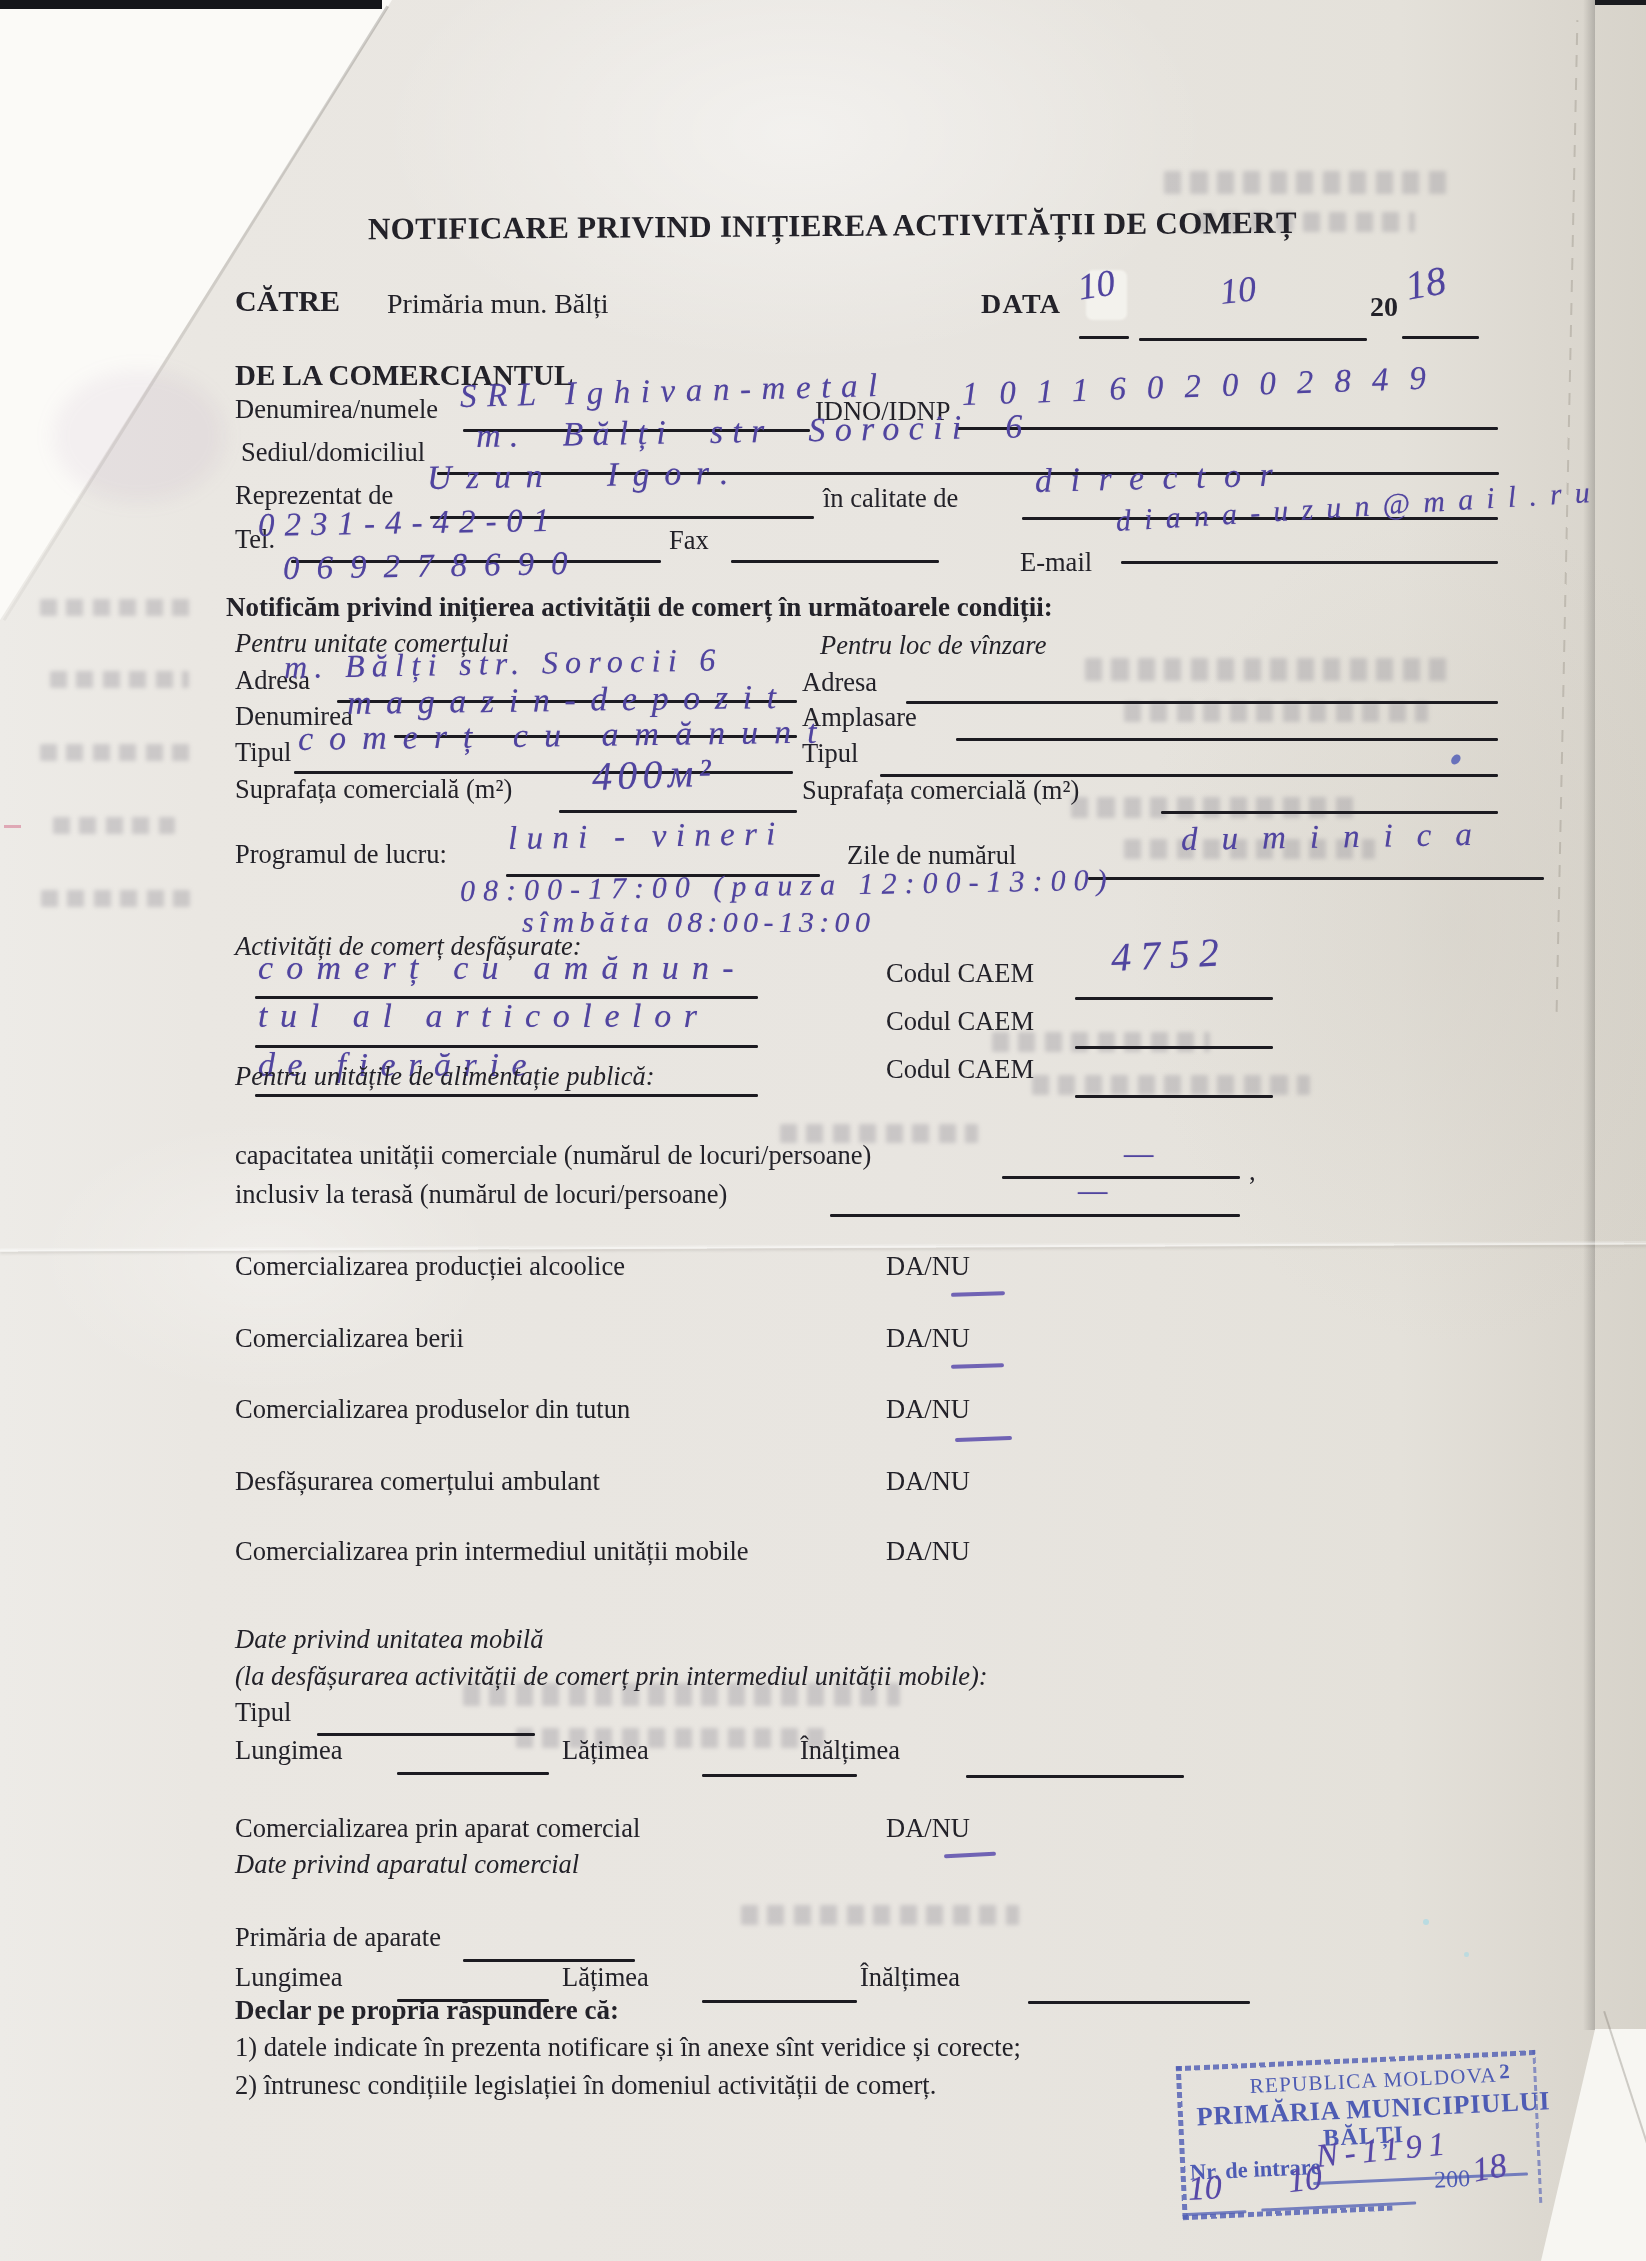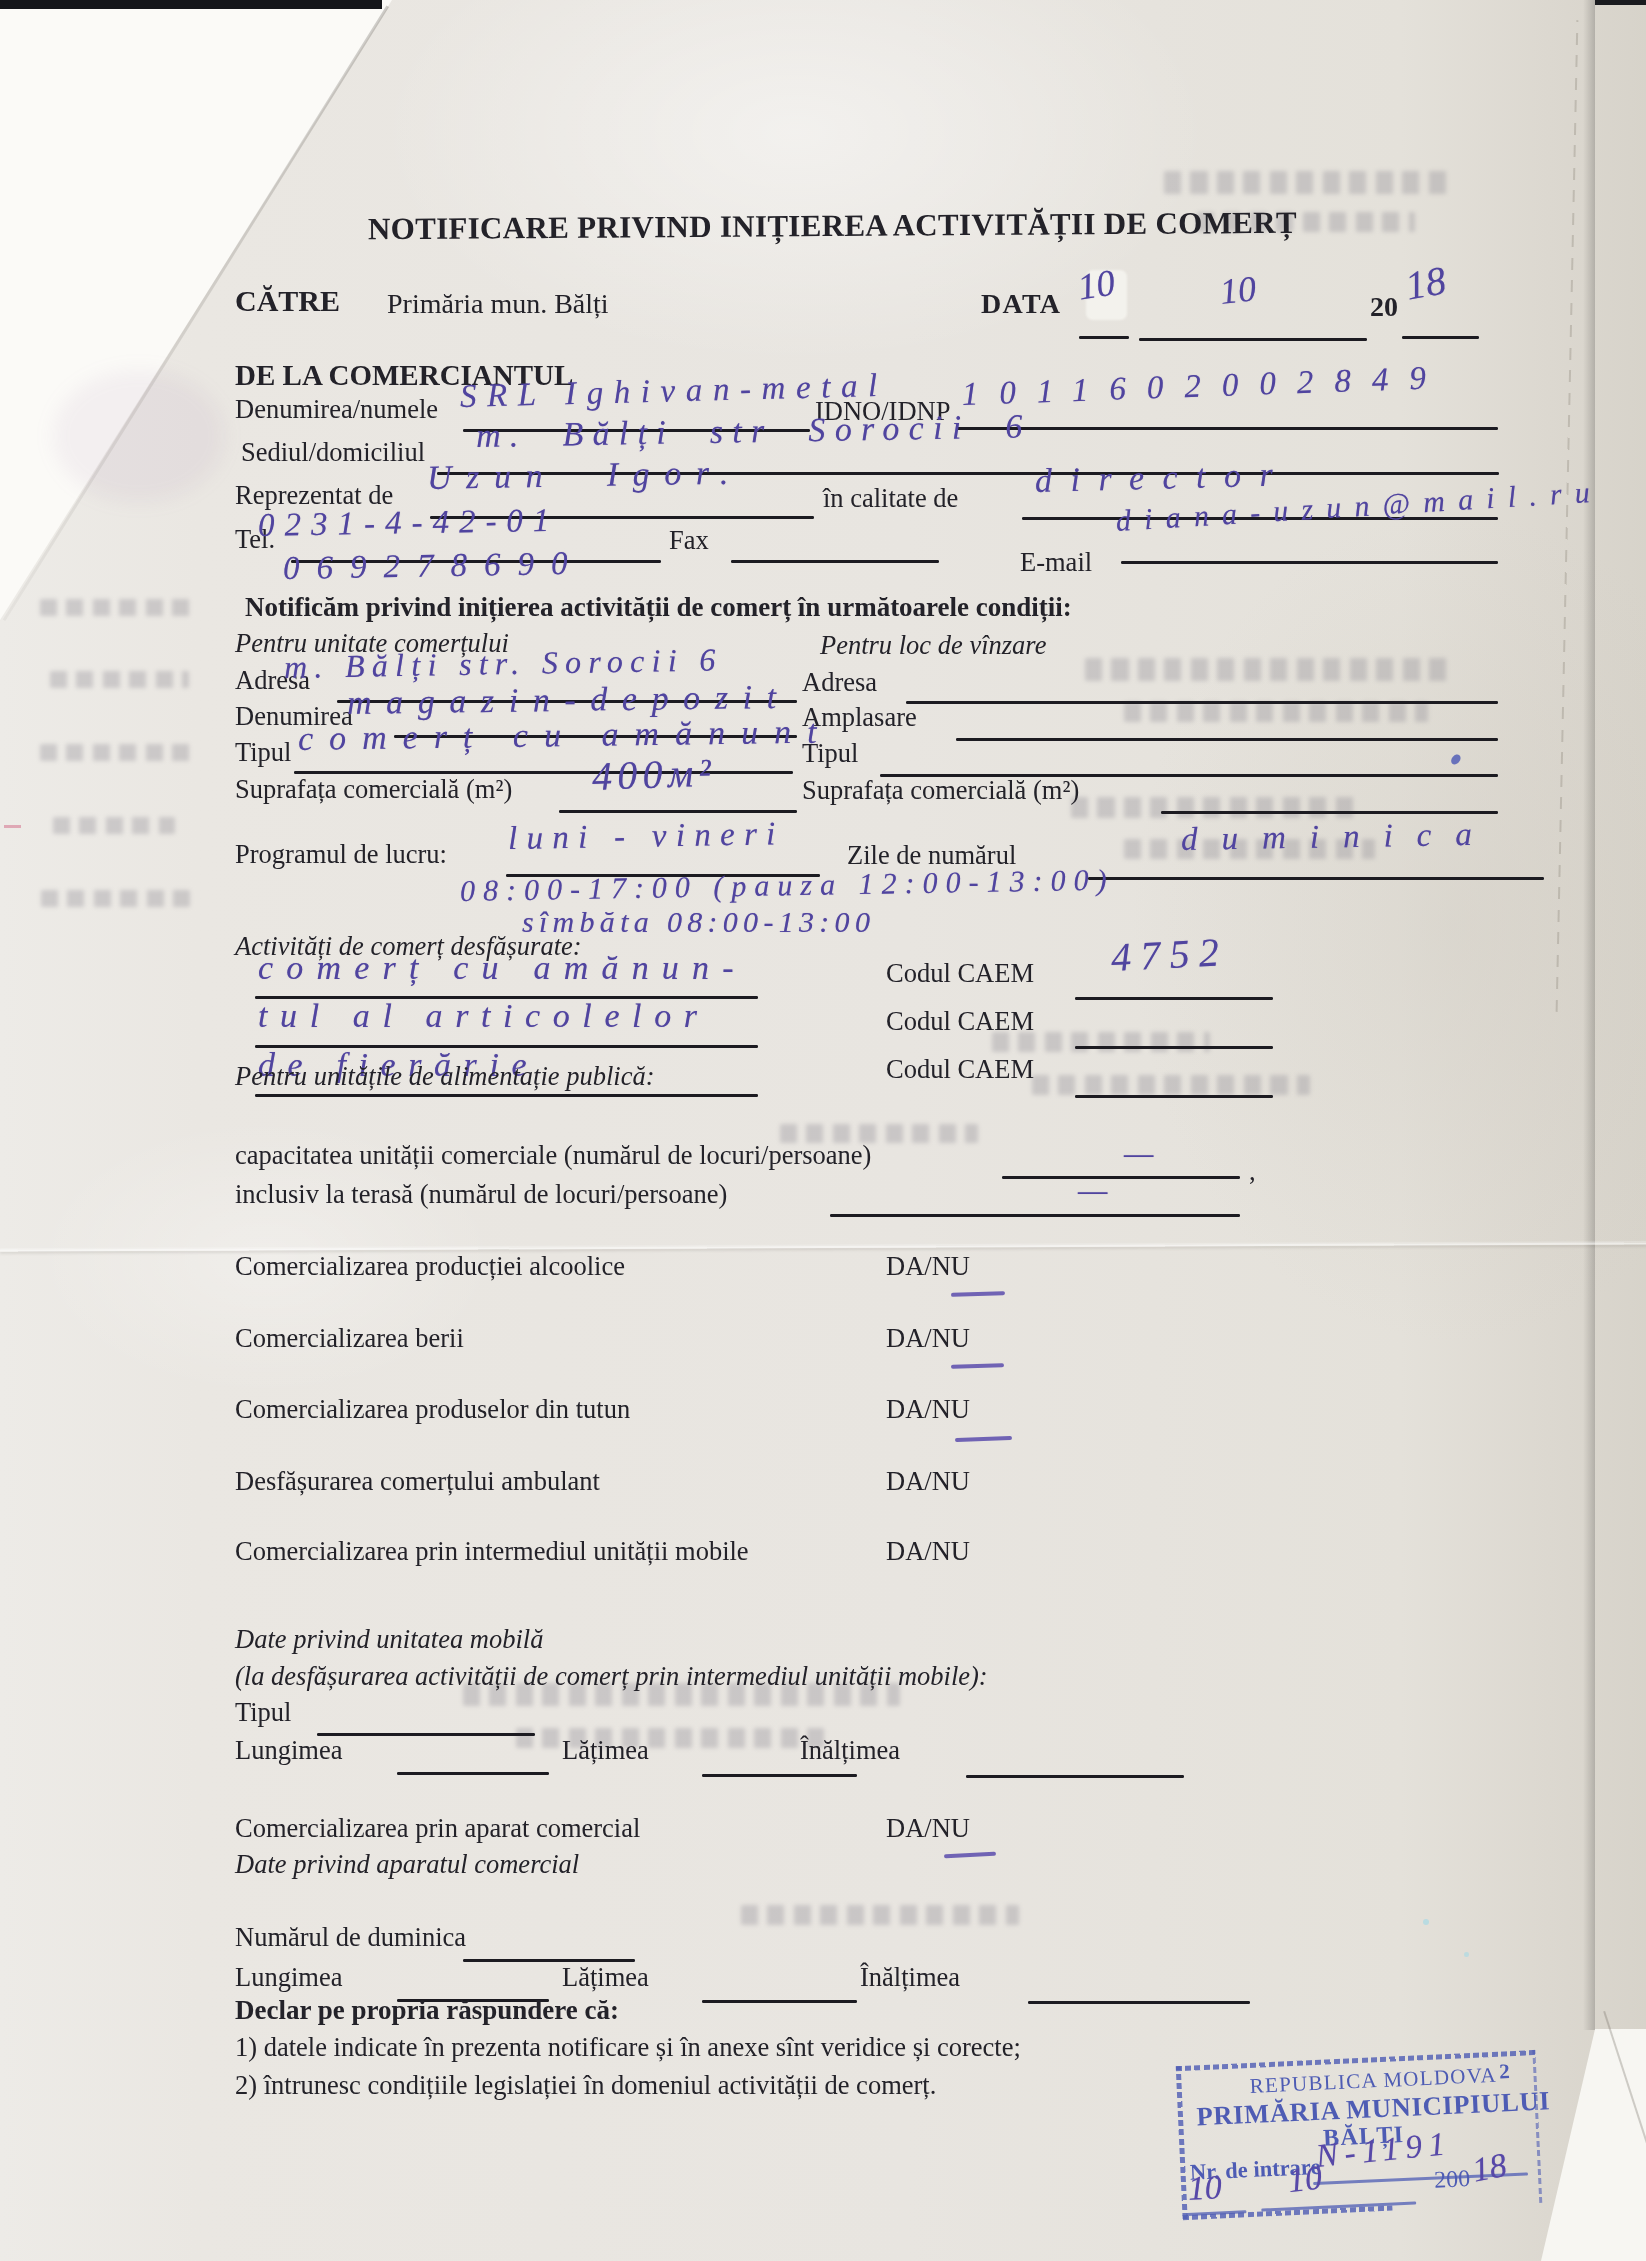--- a/index.html
+++ b/index.html
@@ -101,21 +101,21 @@
   <div class="lbl" style="left:235px;top:524px;">Tel.</div>
   <div class="hw" style="left:258px;top:507px;font-size:33px;letter-spacing:10px;transform:rotate(-1deg);">0231-4-42-01</div>
   <div class="ln" style="left:291px;top:560px;width:370px;"></div>
   <div class="lbl" style="left:669px;top:525px;">Fax</div>
   <div class="ln" style="left:731px;top:560px;width:208px;"></div>
   <div class="lbl" style="left:1020px;top:547px;">E-mail</div>
   <div class="hw" style="left:1116px;top:504px;font-size:30px;letter-spacing:13.2px;transform:rotate(-3.5deg);">diana-uzun@mail.ru</div>
   <div class="ln" style="left:1121px;top:561px;width:377px;"></div>
   <div class="hw" style="left:283px;top:550px;font-size:33px;letter-spacing:17px;transform:rotate(-1deg);">069278690</div>
 
-  <div class="lbl b" style="left:245px;top:592px;font-size:27px;">Notificăm privind inițierea activității de comerț în următoarele condiții:</div>
+  <div class="lbl b" style="left:226px;top:592px;font-size:27px;">Notificăm privind inițierea activității de comerț în următoarele condiții:</div>
   <div class="lbl i" style="left:235px;top:628px;">Pentru unitate comerțului</div>
   <div class="lbl i" style="left:820px;top:630px;">Pentru loc de vînzare</div>
 
   <div class="lbl" style="left:235px;top:665px;">Adresa</div>
   <div class="hw" style="left:284px;top:649px;font-size:32px;letter-spacing:7.3px;transform:rotate(-1deg);">m. Bălți str. Sorocii 6</div>
   <div class="ln" style="left:337px;top:700px;width:460px;"></div>
   <div class="lbl" style="left:802px;top:667px;">Adresa</div>
   <div class="ln" style="left:906px;top:701px;width:592px;"></div>
 
   <div class="lbl" style="left:235px;top:701px;">Denumirea</div>
@@ -197,21 +197,21 @@
   <div class="ln" style="left:397px;top:1772px;width:152px;"></div>
   <div class="lbl" style="left:562px;top:1735px;">Lățimea</div>
   <div class="ln" style="left:702px;top:1774px;width:155px;"></div>
   <div class="lbl" style="left:800px;top:1735px;">Înălțimea</div>
   <div class="ln" style="left:966px;top:1775px;width:218px;"></div>
 
   <div class="lbl" style="left:235px;top:1813px;">Comercializarea prin aparat comercial</div>
   <div class="lbl" style="left:886px;top:1813px;">DA/NU</div>
   <div class="bln" style="left:944px;top:1853px;width:52px;transform:rotate(-3deg);"></div>
   <div class="lbl i" style="left:235px;top:1849px;">Date privind aparatul comercial</div>
-  <div class="lbl" style="left:235px;top:1922px;">Numărul de duminica</div>
+  <div class="lbl" style="left:235px;top:1922px;">Primăria de aparate</div>
   <div class="ln" style="left:463px;top:1959px;width:172px;"></div>
   <div class="lbl" style="left:235px;top:1962px;">Lungimea</div>
   <div class="ln" style="left:397px;top:1999px;width:152px;"></div>
   <div class="lbl" style="left:562px;top:1962px;">Lățimea</div>
   <div class="ln" style="left:702px;top:2000px;width:155px;"></div>
   <div class="lbl" style="left:860px;top:1962px;">Înălțimea</div>
   <div class="ln" style="left:1028px;top:2001px;width:222px;"></div>
 
   <div class="lbl b" style="left:235px;top:1995px;font-size:27px;">Declar pe propria răspundere că:</div>
   <div class="lbl" style="left:235px;top:2032px;">1) datele indicate în prezenta notificare și în anexe sînt veridice și corecte;</div>

